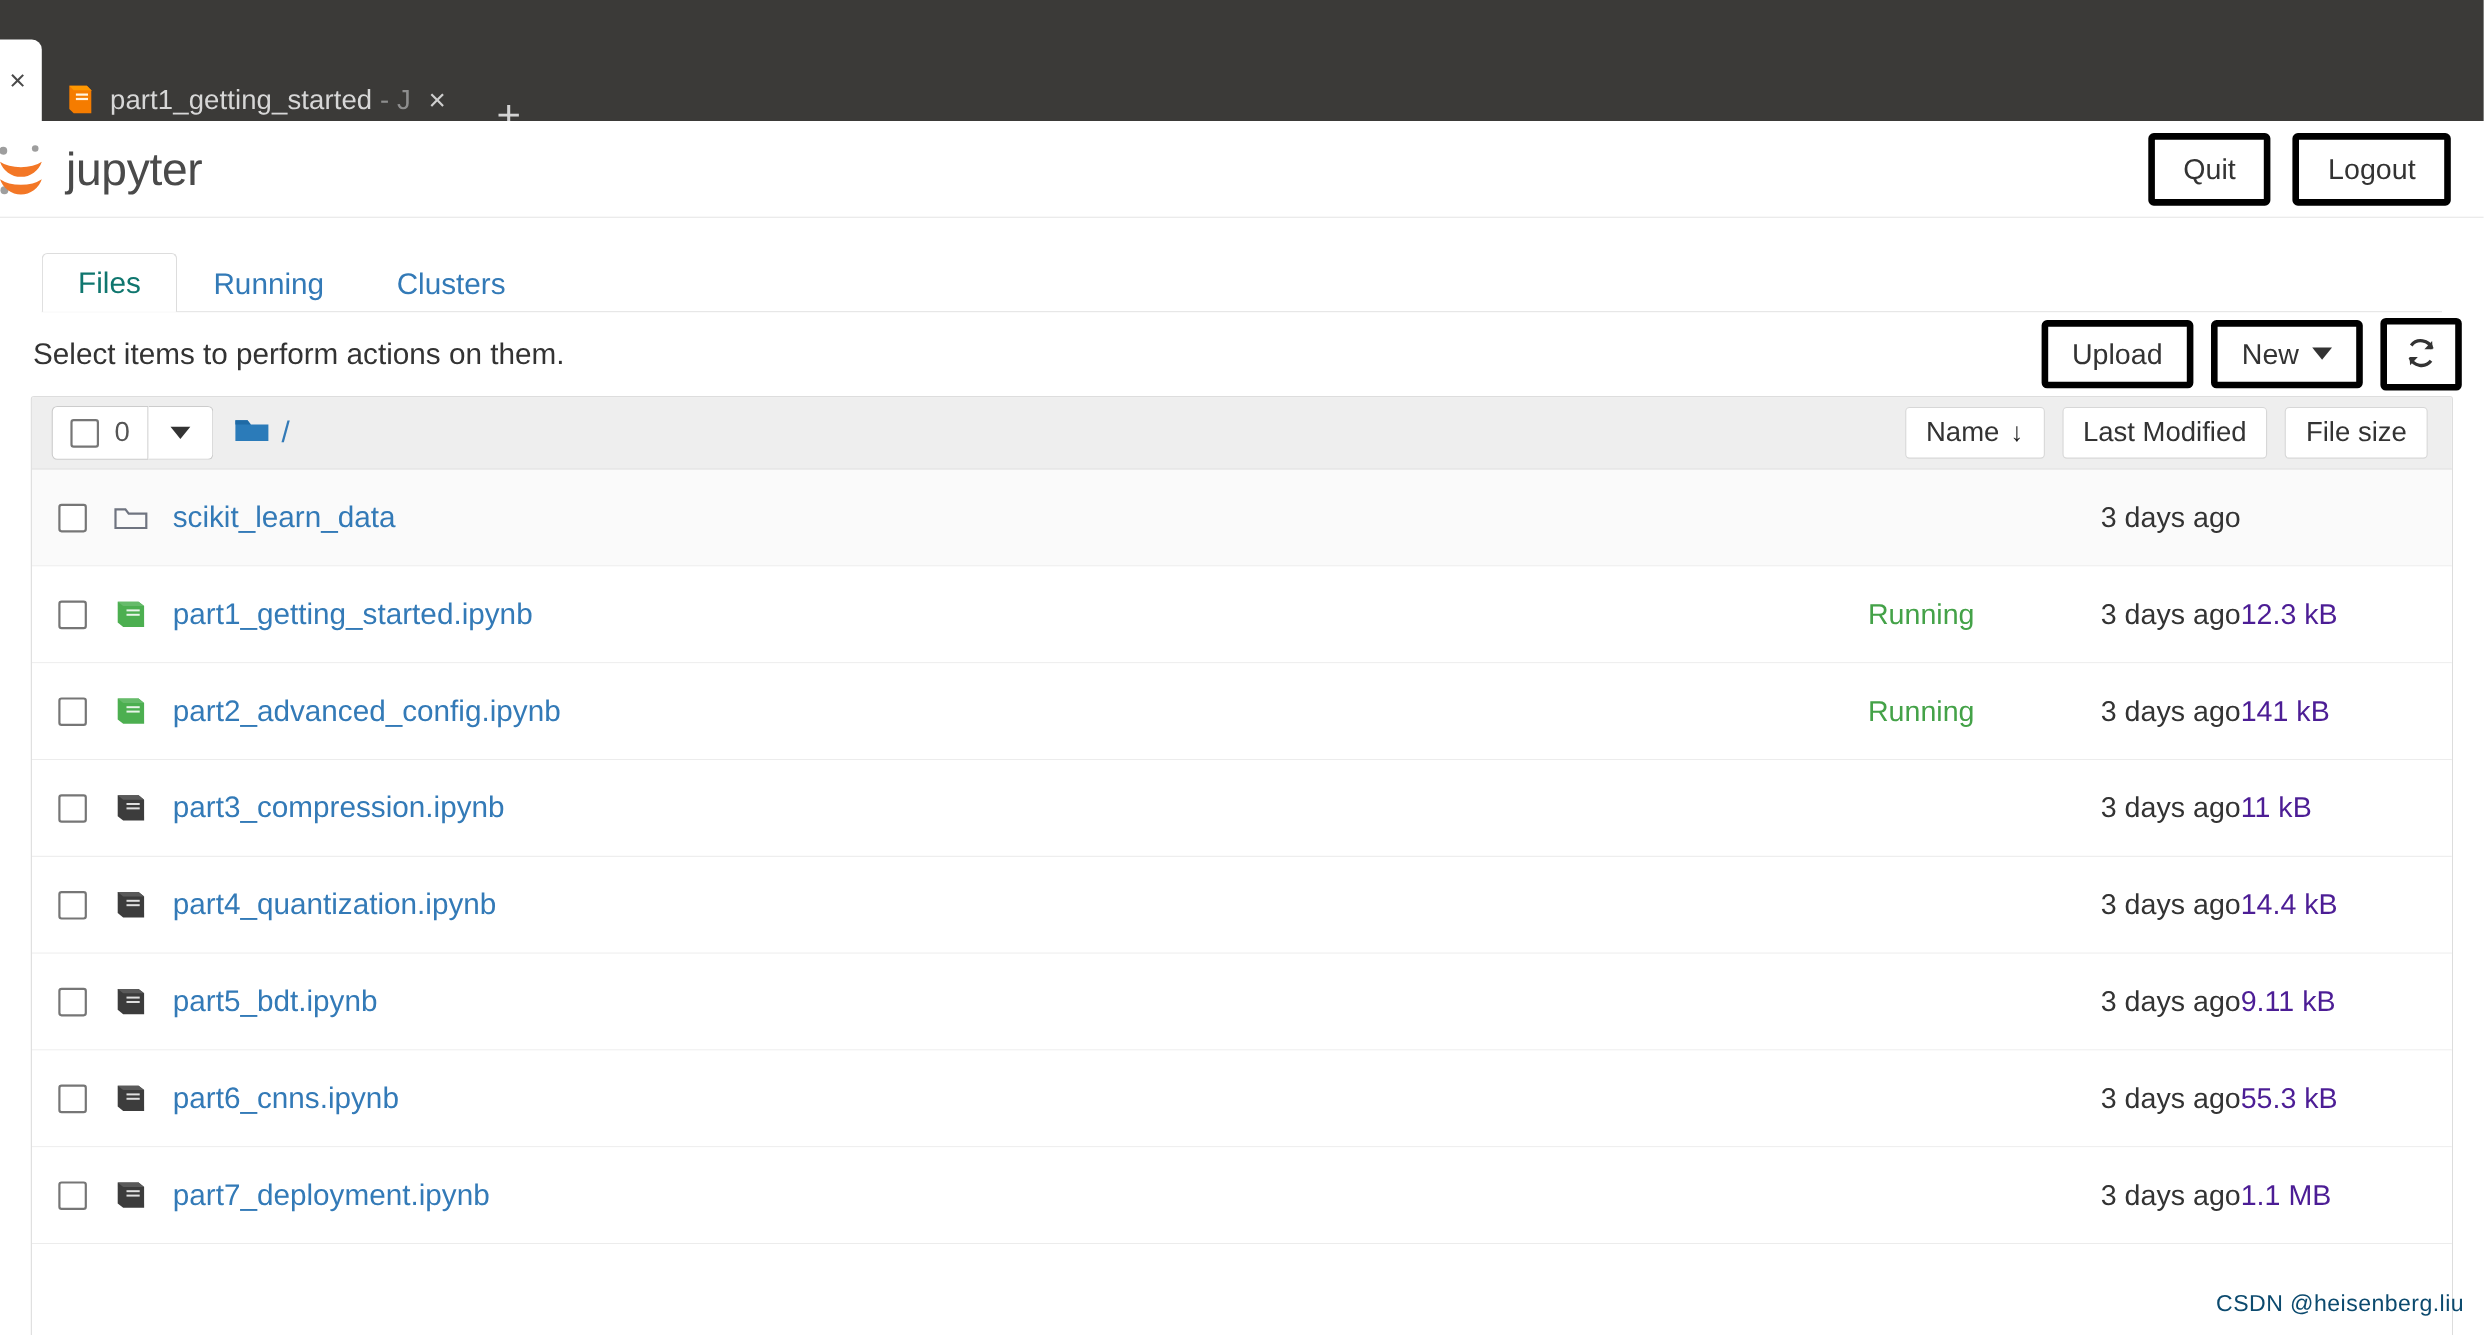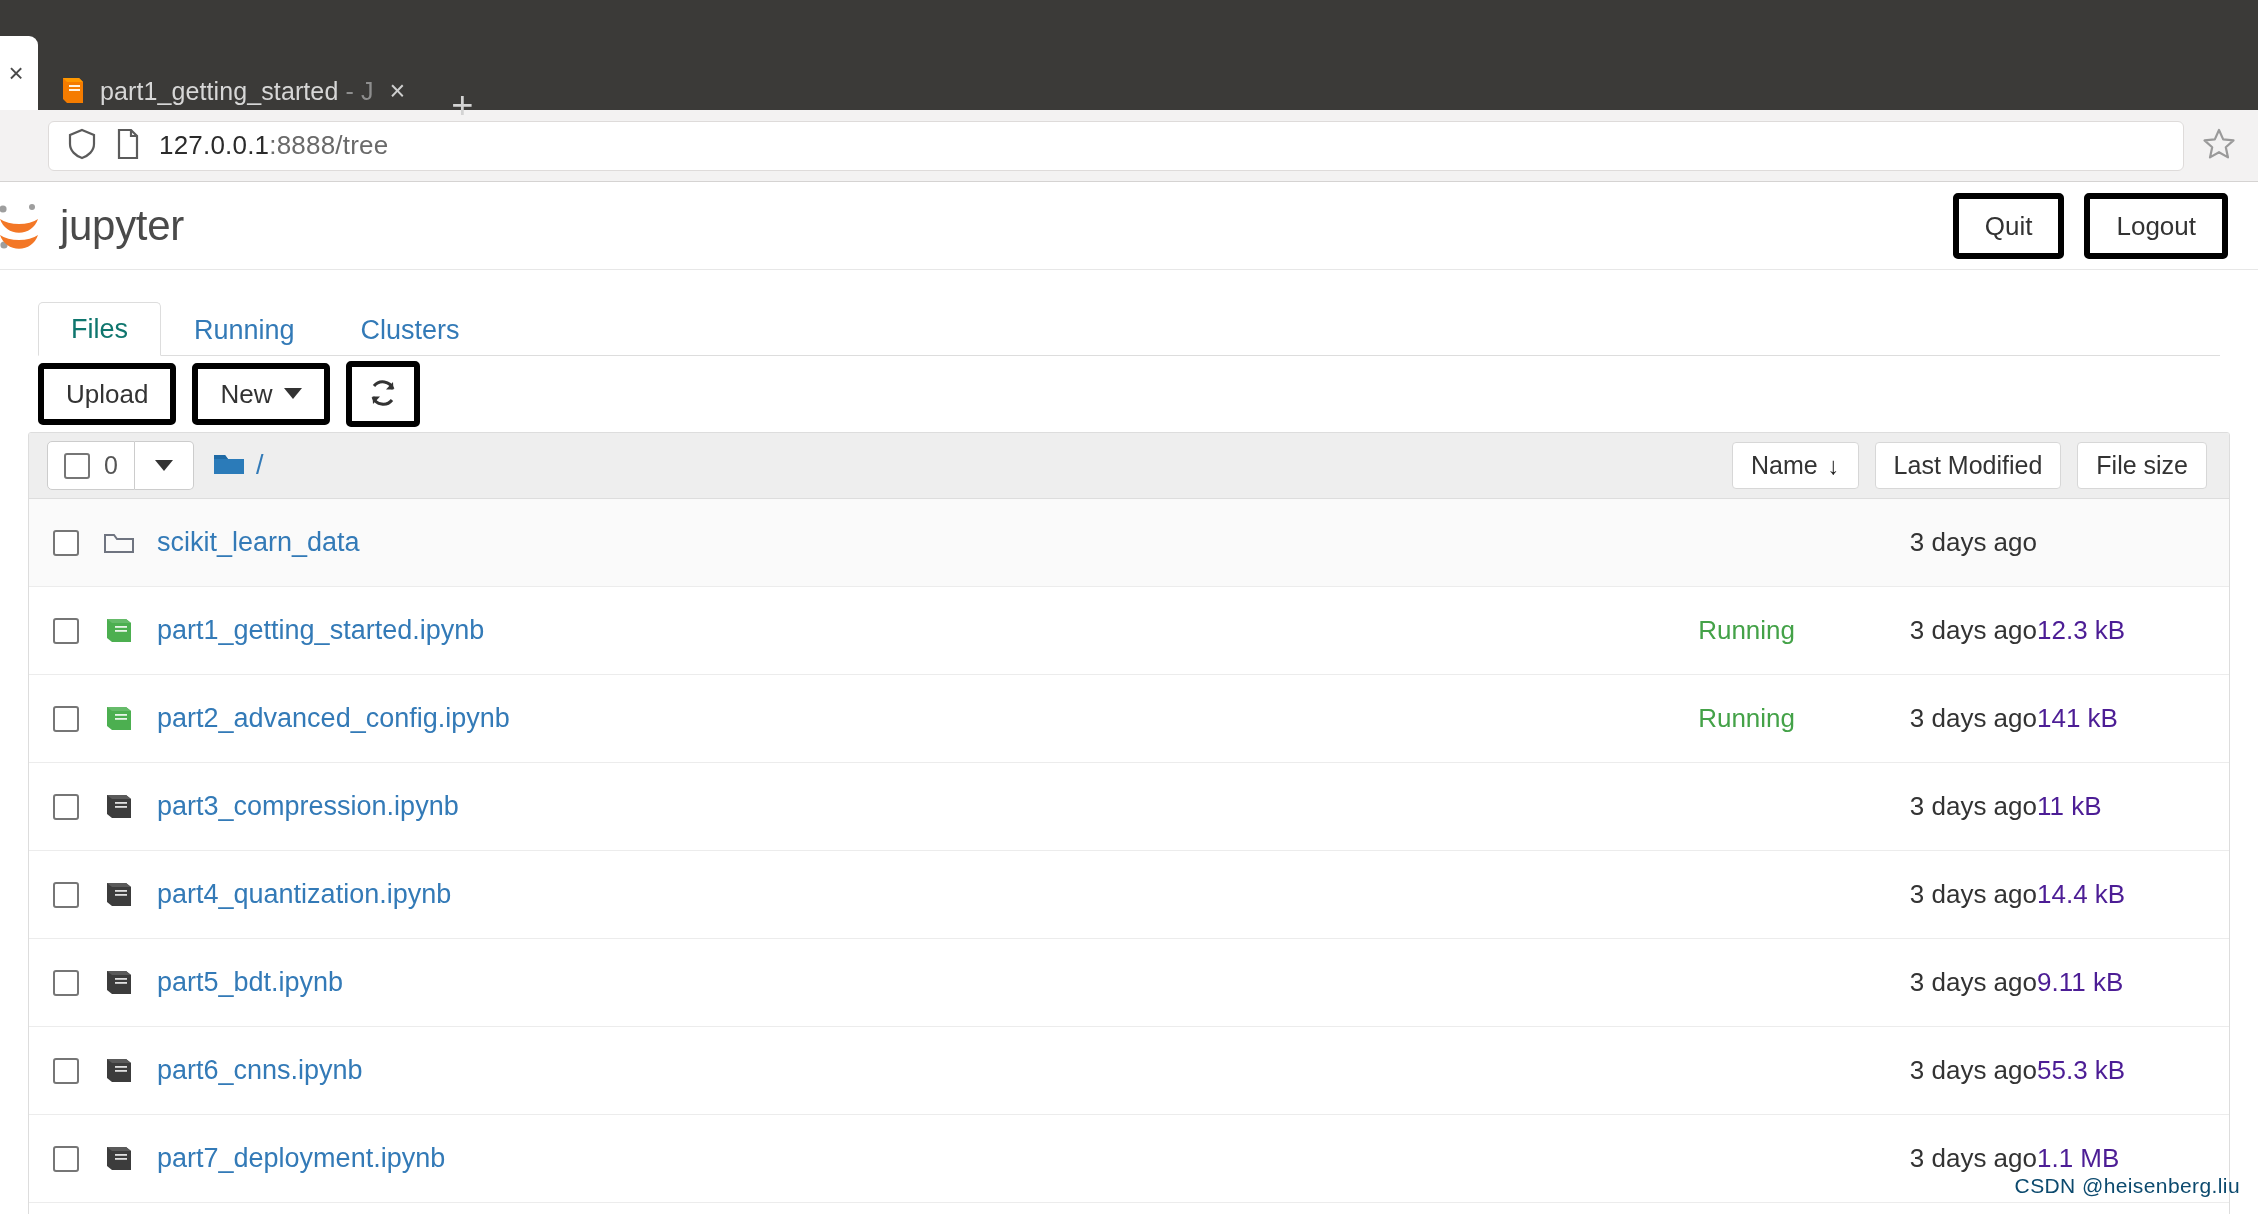--- a/index.html
+++ b/index.html
@@ -383,41 +383,20 @@
           </svg>
         </span>
         <span class="tab-title"><span>part1_getting_started</span> <span class="dim">- J</span></span>
         <span class="tab-close">×</span>
       </div>
 
       <div class="tab-new">+</div>
     </div>
   </div>
 
-  <div class="urlbar-row">
-    <div class="urlbar">
-      <span class="shield-icon">
-        <svg width="30" height="34" viewBox="0 0 30 34">
-          <path d="M15 3 L27 8 L27 17 C27 24 21 29 15 31 C9 29 3 24 3 17 L3 8 Z" fill="none" stroke="#5b5b5b" stroke-width="2.2"></path>
-        </svg>
-      </span>
-      <span class="page-icon">
-        <svg width="26" height="32" viewBox="0 0 26 32">
-          <path d="M4 2 L16 2 L22 8 L22 30 L4 30 Z" fill="none" stroke="#5b5b5b" stroke-width="2.2"></path>
-          <path d="M16 2 L16 8 L22 8" fill="none" stroke="#5b5b5b" stroke-width="2.2"></path>
-        </svg>
-      </span>
-      <span class="url-text"><span class="host">127.0.0.1</span><span>:8888/tree</span></span>
-    </div>
-    <span class="star-icon">
-      <svg width="34" height="34" viewBox="0 0 34 34">
-        <path d="M17 3 L21.2 12.4 L31.5 13.4 L23.8 20.3 L26 30.4 L17 25.2 L8 30.4 L10.2 20.3 L2.5 13.4 L12.8 12.4 Z" fill="none" stroke="#9a9a9a" stroke-width="2.2" stroke-linejoin="round"></path>
-      </svg>
-    </span>
-  </div>
 
   <div class="jp-header">
     <div class="jp-brand">
       <span class="jp-logo">
         <svg width="50" height="54" viewBox="0 0 50 54">
           <circle cx="9" cy="10" r="3.6" fill="#9e9e9e"></circle>
           <circle cx="38" cy="8" r="3.0" fill="#9e9e9e"></circle>
           <circle cx="10" cy="46" r="3.6" fill="#9e9e9e"></circle>
           <path d="M6 20 A20 20 0 0 0 44 20 A24 13 0 0 1 6 20 Z" fill="#f37726"></path>
           <path d="M44 36 A20 20 0 0 1 6 36 A24 13 0 0 0 44 36 Z" fill="#f37726"></path>
@@ -439,20 +418,21 @@
 
     <div class="jp-tabs-wrap">
       <div class="jp-tabs">
         <div class="jp-tab active">Files</div>
         <div class="jp-tab">Running</div>
         <div class="jp-tab">Clusters</div>
       </div>
     </div>
 
     <div class="action-bar">
+      <div class="action-note">Select items to perform actions on them.</div>
       <div class="action-buttons">
         <button class="btn btn-act">
           <span>Upload</span>
         </button>
         <button class="btn btn-act">
           <span>New</span>
           <span class="caret-down"></span>
         </button>
         <button class="btn btn-refresh">
           <span>

